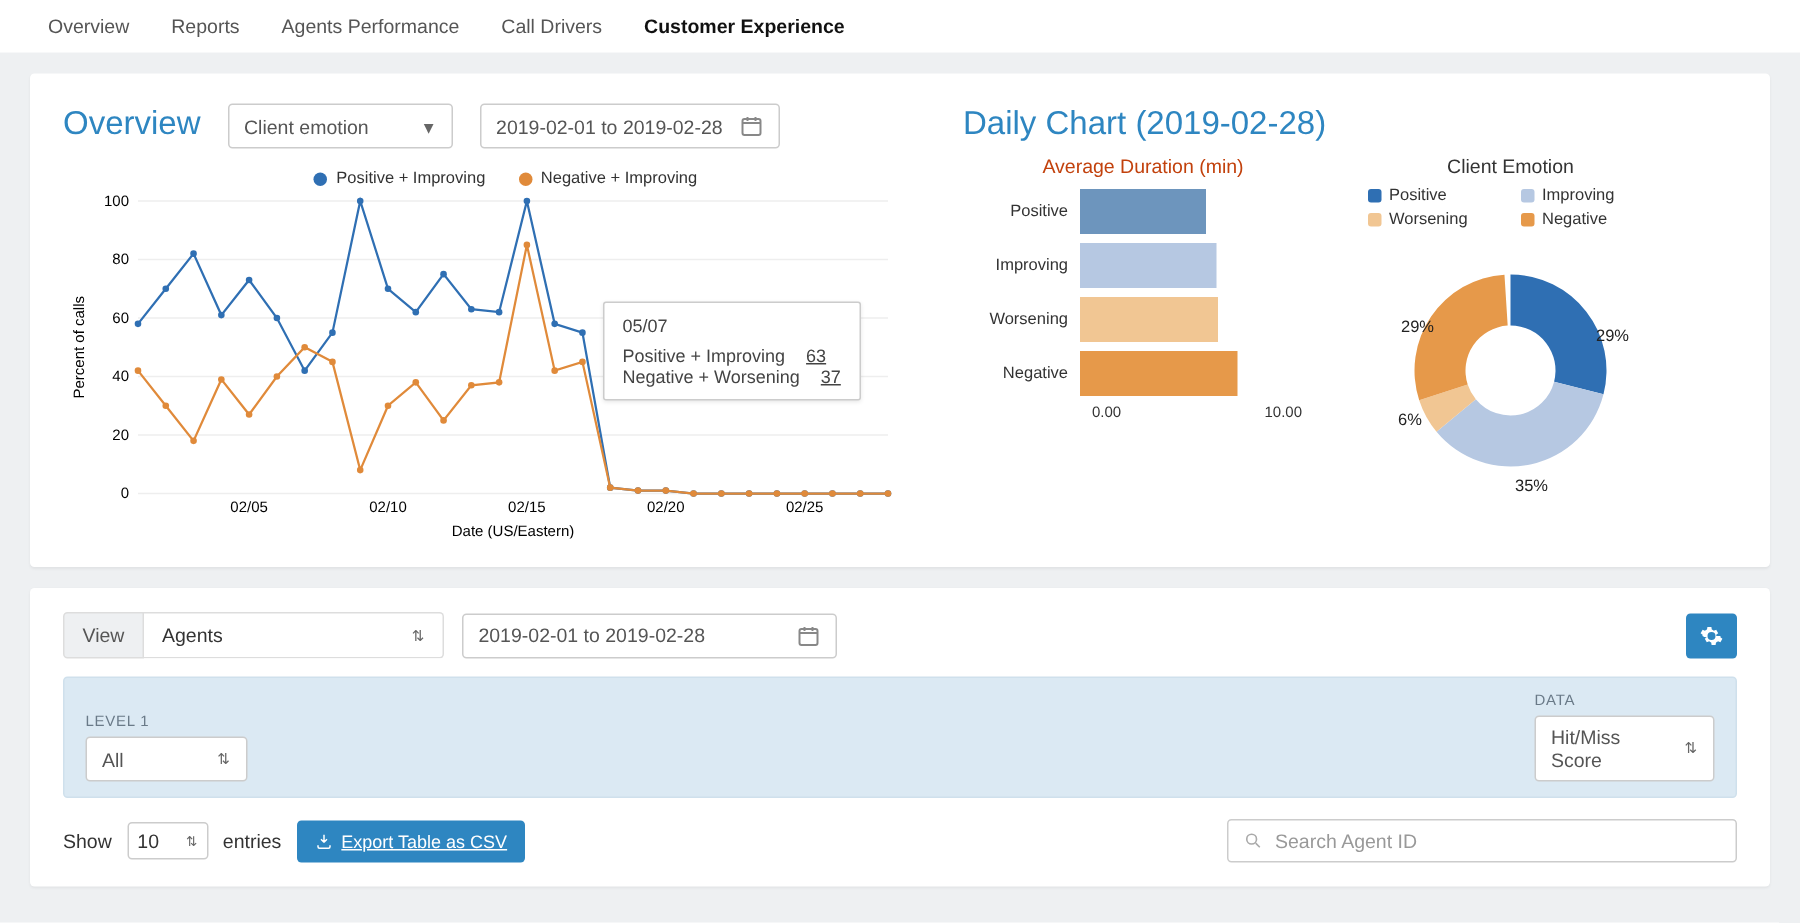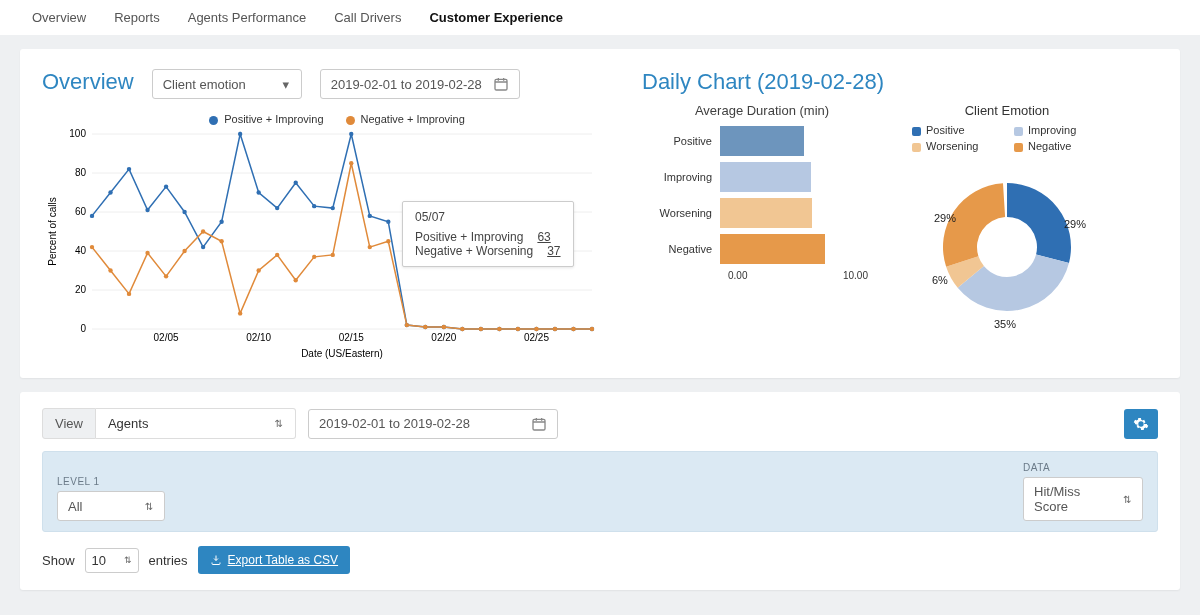--- a/index.html
+++ b/index.html
@@ -58,21 +58,21 @@
     position: absolute; left: 360px; top: 72px;
     border: 1px solid #ccc; background: #fff; border-radius: 2px;
     padding: 8px 12px; font-size: 12px; color: #444;
     box-shadow: 0 1px 3px rgba(0,0,0,.1); white-space: nowrap;
   }
   .tooltip .tt-row { display: flex; gap: 14px; }
   .tooltip .val { font-weight: 500; text-decoration: underline; }
 
   
   .right-side { display: flex; gap: 10px; align-items: flex-start; }
-  .barchart-title { text-align: center; font-size: 13px; color: #404040; margin-bottom: 8px; }
+  .barchart-title { text-align: center; font-size: 13px; color: #c2410c; margin-bottom: 8px; }
   .hbar-row { display: flex; align-items: center; margin: 6px 0; }
   .hbar-label { width: 78px; text-align: right; font-size: 11px; color: #333; padding-right: 8px; }
   .hbar-track { width: 140px; height: 30px; }
   .hbar-fill { height: 100%; }
   .bar-axis { display:flex; justify-content: space-between; font-size:10px; color:#333; margin-left: 86px; width:140px; margin-top:4px; }
 
   .donut-side { width: 230px; }
   .donut-title { text-align: center; font-size: 13px; color: #333; margin-bottom: 6px; }
   .donut-legend { display: grid; grid-template-columns: 1fr 1fr; gap: 4px 14px; font-size: 11px; color:#333; margin-bottom: 10px; padding: 0 20px; }
   .sq { display: inline-block; width: 9px; height: 9px; border-radius: 2px; margin-right: 5px; vertical-align: middle; }
@@ -275,21 +275,21 @@
             <span><span class="sq sq-neg"></span><span>Negative</span></span>
           </div>
           <div class="donut-wrap">
             <svg id="donutsvg" width="170" height="170" viewBox="0 0 170 170">
                 <path d="M85 21 A64 64 0 0 1 146.9893223122324 100.9161527785507 L114.05749483385894 92.46069661494563 A30 30 0 0 0 85 55 Z" fill="#2f6fb3"></path>
                 <path d="M146.9893223122324 100.9161527785507 A64 64 0 0 1 35.687152462349516 125.79513534391617 L61.884602716726334 104.1227196924607 A30 30 0 0 0 114.05749483385894 92.46069661494563 Z" fill="#b6c8e2"></path>
                 <path d="M35.687152462349516 125.79513534391617 A64 64 0 0 1 24.13238295711018 104.77708763999667 L56.4683045111454 94.27050983124843 A30 30 0 0 0 61.884602716726334 104.1227196924607 Z" fill="#f1c693"></path>
                 <path d="M24.13238295711018 104.77708763999667 A64 64 0 0 1 80.9814067501239 21.12628938059062 L83.11628441412057 55.059198147151854 A30 30 0 0 0 56.4683045111454 94.27050983124843 Z" fill="#e6994a"></path>
               </svg>
             <span class="donut-label" style="right:6px; top:56px;">29%</span>
-            <span class="donut-label" style="left:72px; bottom:2px;">35%</span>
+            <span class="donut-label" style="left:88px; bottom:2px;">35%</span>
             <span class="donut-label" style="left:10px; bottom:46px;">6%</span>
             <span class="donut-label" style="left:12px; top:50px;">29%</span>
           </div>
         </div>
       </div>
     </div>
   </div>
 </div>
 
 <div class="panel">
@@ -341,14 +341,21 @@
       <span>10</span>
       <span style="margin-left:auto;font-size:9px;color:#666">⇅</span>
     </div>
     <span>entries</span>
     <div class="export-btn">
       <svg viewBox="0 0 24 24">
           <path d="M12 3v10m0 0l-4-4m4 4l4-4M4 17v2a2 2 0 002 2h12a2 2 0 002-2v-2" stroke="#fff" stroke-width="2" fill="none"></path>
         </svg>
       <span>Export Table as CSV</span>
     </div>
+    <div class="search-box">
+      <svg viewBox="0 0 24 24">
+          <circle cx="10" cy="10" r="6"></circle>
+          <path d="M20 20l-5-5"></path>
+        </svg>
+      <span>Search Agent ID</span>
+    </div>
   </div>
 </div>
 
 </body></html>

